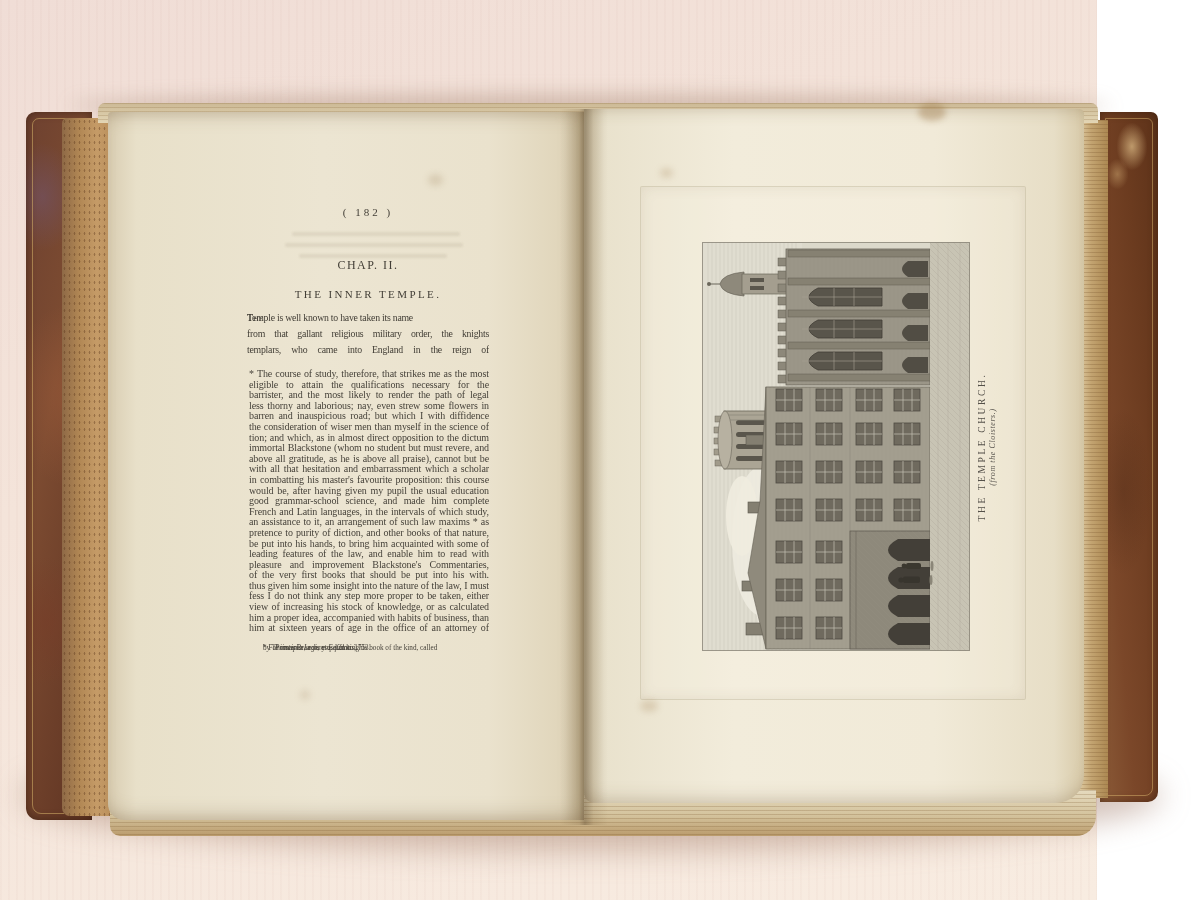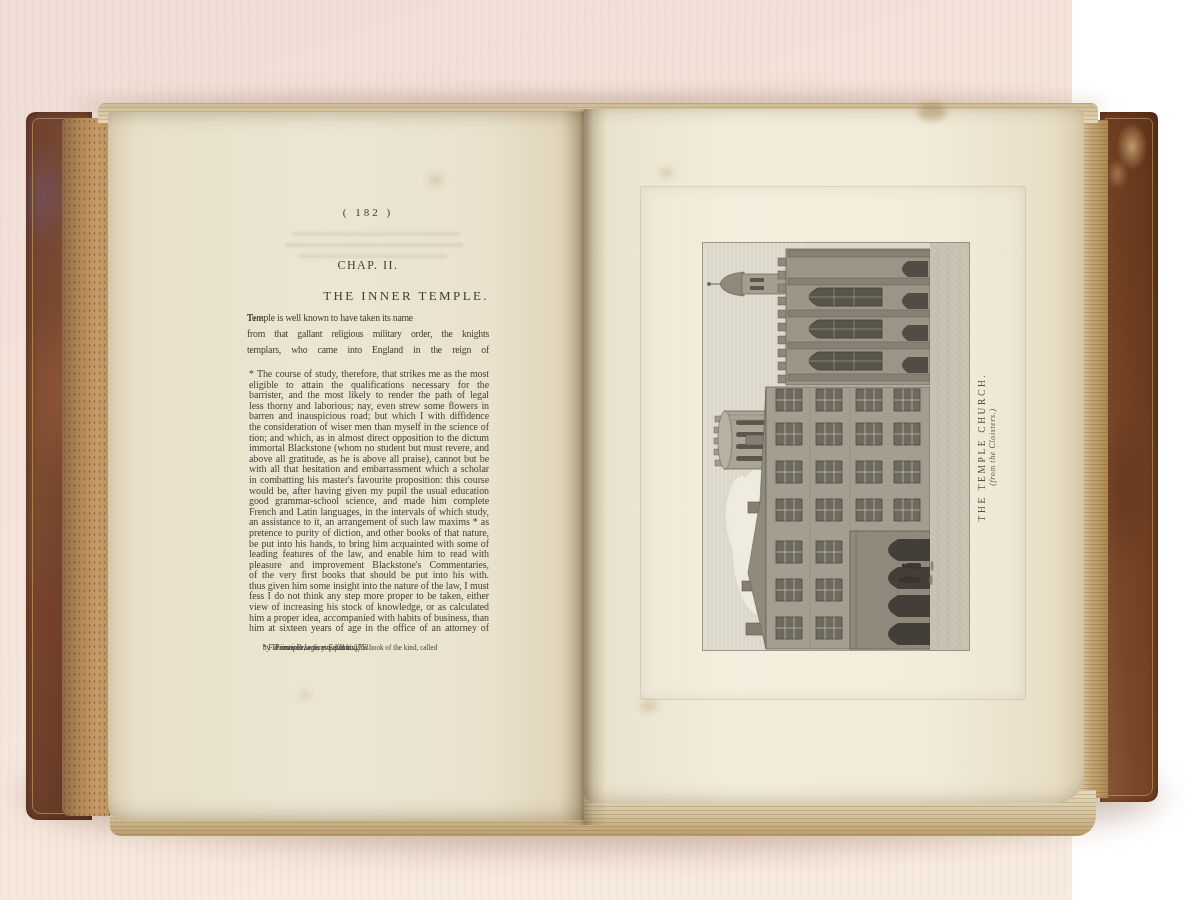--- a/index.html
+++ b/index.html
@@ -1,20 +1,21 @@
 <!DOCTYPE html>
 <html><head>
 <meta charset="utf-8">
 <style>
   html,body{margin:0;padding:0;}
   body{width:1200px;height:900px;overflow:hidden;font-family:"Liberation Serif",serif;}
   .scene{position:relative;width:1072px;height:900px;
     background:
       repeating-linear-gradient(90deg, rgba(195,150,140,.05) 0 2px, rgba(0,0,0,0) 2px 8px),
       linear-gradient(160deg,#f0ddd6 0%,#f4e4da 40%,#f8ece1 100%);
+    padding-left: 25px;
   }
   .scene *{position:absolute;box-sizing:border-box;}
   
   .shadow-under{left:22px;top:742px;width:1140px;height:108px;background:rgba(150,110,90,.42);filter:blur(15px);border-radius:50%;}
   .shadow-top{left:70px;top:94px;width:1040px;height:24px;background:rgba(150,115,95,.34);filter:blur(9px);border-radius:50%;}
   
   .cover-left{left:26px;top:112px;width:66px;height:708px;border-radius:9px 0 0 12px;
     background:
       radial-gradient(60px 90px at 25% 12%, rgba(115,85,110,.55), rgba(0,0,0,0) 60%),
       radial-gradient(90px 140px at 65% 40%, rgba(165,95,60,.45), rgba(0,0,0,0) 65%),
@@ -56,21 +57,21 @@
     background:linear-gradient(90deg,#cfc3a6 0,#e9e2cd 4%,#f2ecdb 30%,#f1ead8 70%,#e7dec6 94%,#d8caa9 100%);
     box-shadow:inset 0 12px 16px -12px rgba(120,95,60,.32), inset 0 -14px 18px -12px rgba(120,95,60,.35);}
   .gutter{left:560px;top:109px;width:48px;height:716px;
     background:linear-gradient(90deg,rgba(0,0,0,0) 0,rgba(110,85,50,.18) 40%,rgba(80,60,35,.38) 52%,rgba(110,85,50,.15) 70%,rgba(0,0,0,0) 100%);}
   
   .content-left{left:247px;top:200px;width:242px;height:480px;color:#423e36;}
   .pageno{left:0;top:6px;width:100%;text-align:center;font-size:11px;letter-spacing:3px;}
   .ghost{background:rgba(120,108,80,.12);filter:blur(1.3px);border-radius:2px;height:4px;}
   .g1{left:45px;top:32px;width:168px;} .g2{left:38px;top:43px;width:178px;} .g3{left:52px;top:54px;width:148px;}
   .chap{left:0;top:58px;width:100%;text-align:center;font-size:12px;letter-spacing:1.5px;}
-  .section{left:0;top:88px;width:100%;text-align:right;font-size:13px;letter-spacing:2.4px;}
+  .section{left:0;top:88px;width:100%;text-align:center;font-size:11px;letter-spacing:2.4px;}
   .para{left:0;top:110px;width:242px;font-size:9.8px;letter-spacing:-0.25px;color:#413d35;}
   .para .jline{position:relative;height:16px;line-height:16px;}
   .lead{font-variant:small-caps;letter-spacing:.4px;margin-right:3px;}
   .jline{text-align:justify;text-align-last:justify;overflow:hidden;white-space:normal;}
   .footnote{left:2px;top:169px;width:240px;font-size:10px;letter-spacing:-0.1px;color:#46423a;}
   .footnote .jline{position:relative;height:10.6px;line-height:10.6px;}
   .note{left:2px;top:443px;width:240px;font-size:7.2px;line-height:11px;text-align:justify;text-indent:7px;color:#46423a;}
   .note i{font-style:italic;margin-left:12px;}
   
   .plate-mark{left:640px;top:186px;width:386px;height:514px;border:1px solid rgba(150,135,105,.28);

